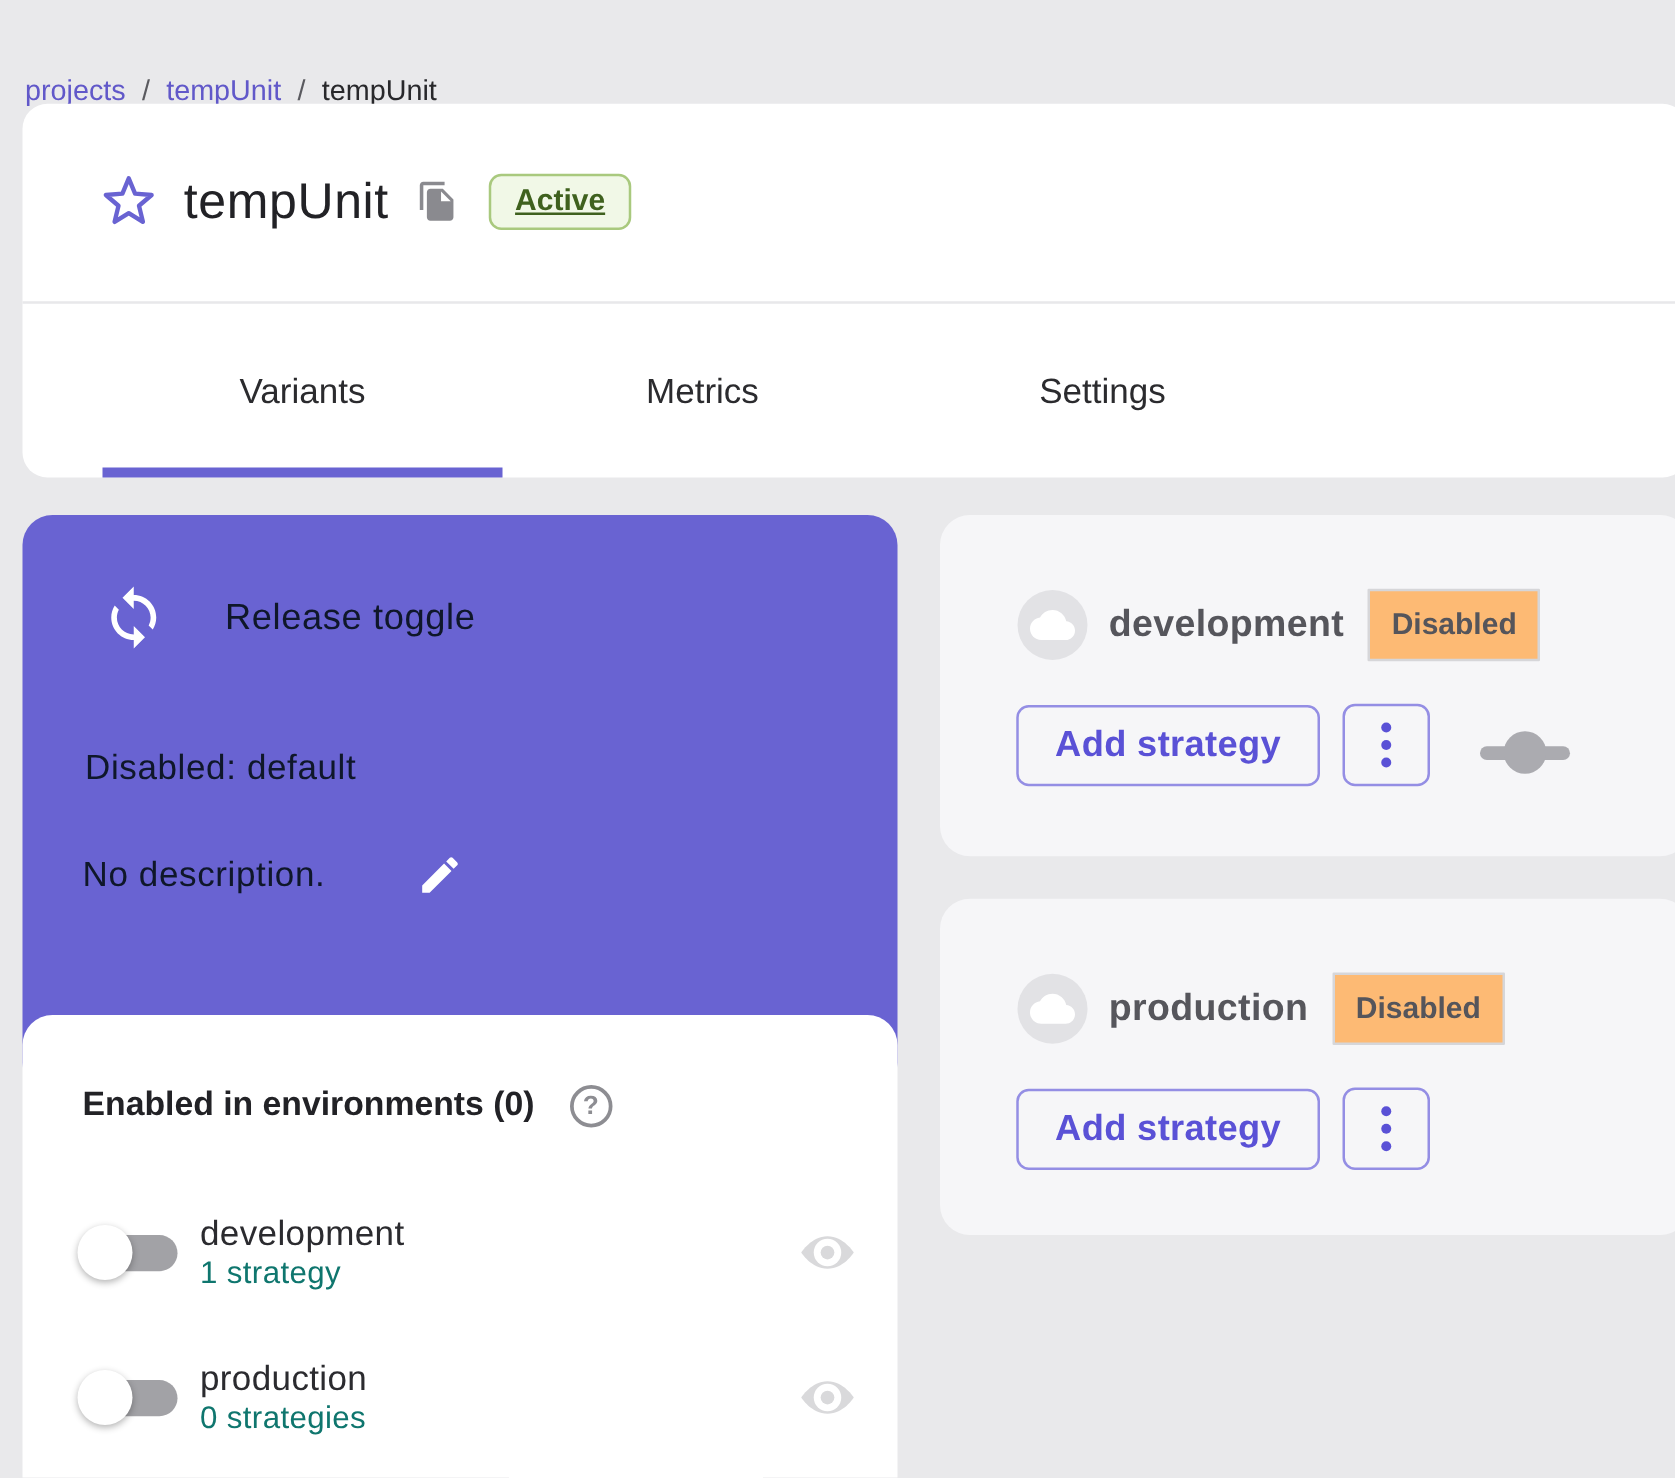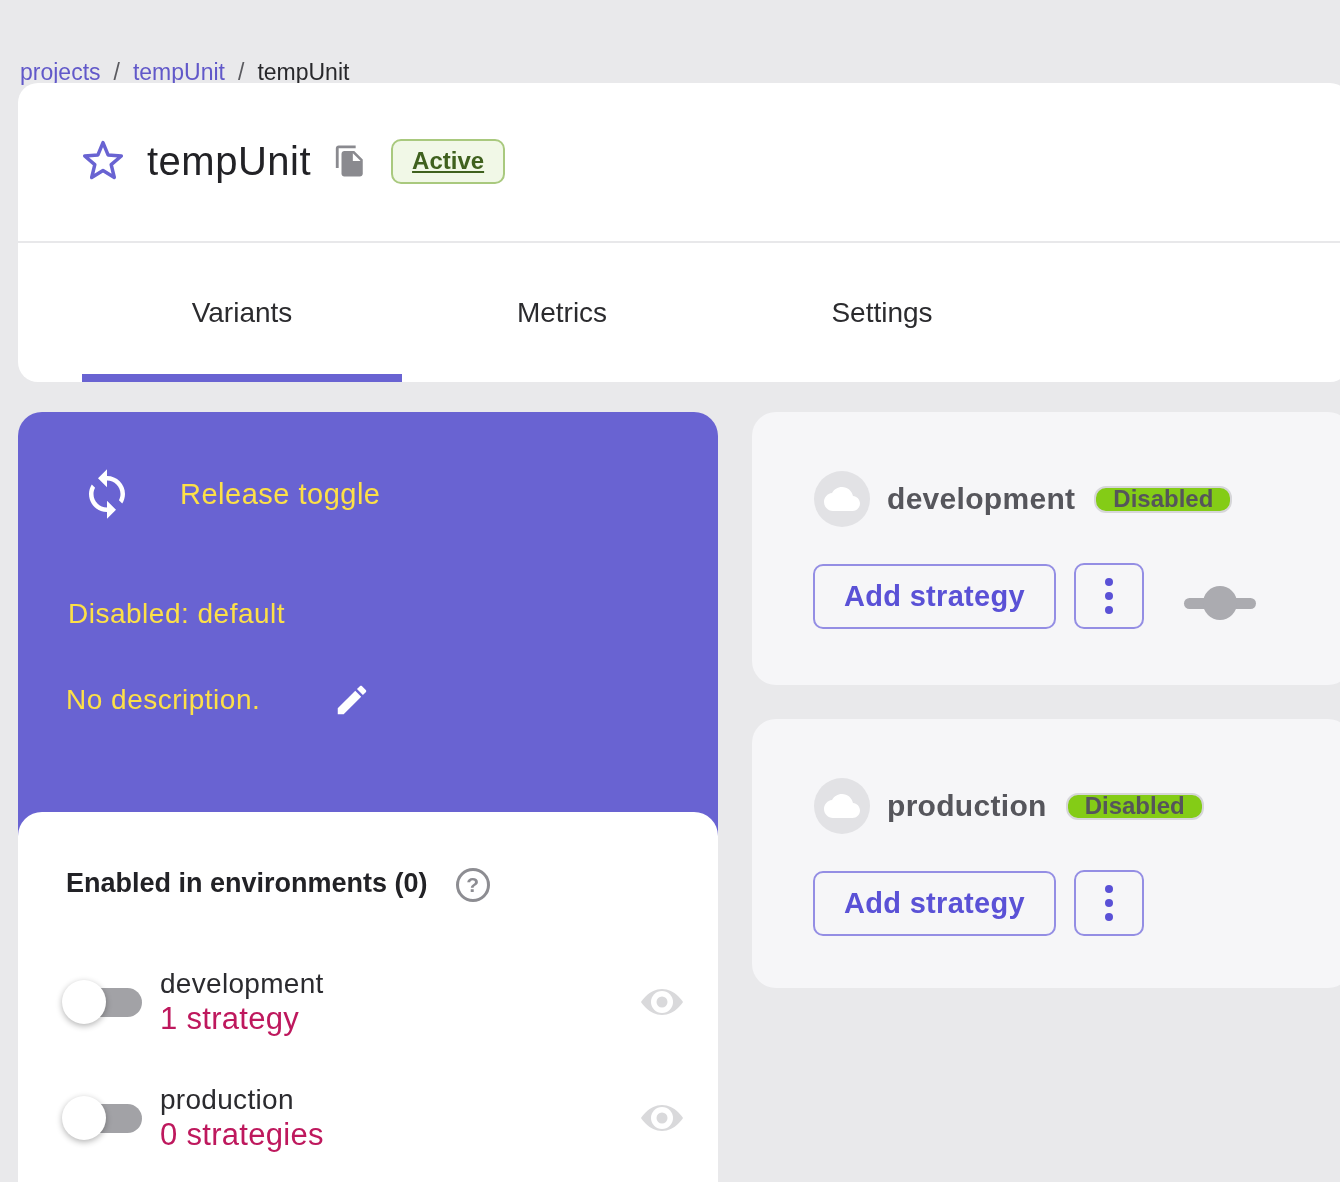--- a/index.html
+++ b/index.html
@@ -39,43 +39,43 @@
   .header-divider { position: absolute; left: 0; right: 0; top: 158px; height: 2px; background: #e8e8ea; }
   .tabs { position: absolute; left: 64px; top: 160px; bottom: 0; display: flex; }
   .tab { width: 320px; display: flex; align-items: center; justify-content: center;
          font-size: 28px; color: #2b2b2e; cursor: pointer; }
   .tab.active { font-weight: bold; }
   .tab-indicator { position: absolute; left: 64px; bottom: 0; width: 320px; height: 8px; background: #6963d2; }
 
   
   .toggle-card {
     position: absolute; left: 18px; top: 412px; width: 700px; height: 462px;
-    background: #6963d2; border-radius: 24px; color: #fde047;
+    background: #6963d2; border-radius: 24px; color: #0f172a;
   }
   .tc-head { position: absolute; left: 62px; top: 55px; display: flex; align-items: center; gap: 46px; }
   .tc-type { font-size: 29px; letter-spacing: 0.5px; }
   .tc-project { position: absolute; left: 50px; top: 186px; font-size: 28px; letter-spacing: 0.5px; }
   .tc-desc-row { position: absolute; left: 48px; top: 268px; display: flex; align-items: center; gap: 72px; }
   .tc-desc { font-size: 28px; letter-spacing: 0.5px; }
   .edit-btn { width: 40px; height: 40px; display: flex; align-items: center; justify-content: center; cursor: pointer; }
 
   
   .env-card {
     position: absolute; left: 752px; width: 600px;
     background: #f6f6f8; border-radius: 24px;
   }
   .env-card.dev { top: 412px; height: 273px; }
   .env-card.prod { top: 719px; height: 269px; }
   .env-head { position: absolute; left: 62px; top: 59px; display: flex; align-items: center; }
   .env-avatar { width: 56px; height: 56px; border-radius: 50%; background: #e2e2e5;
                 display: flex; align-items: center; justify-content: center; }
   .env-name { margin-left: 17px; font-size: 30px; font-weight: bold; color: #56565c; letter-spacing: 0.3px; }
   .disabled-badge {
-    margin-left: 19px; height: 27px; padding: 0 17px; display: flex; align-items: center;
-    background: #84cc16; border: 2px solid #d6d6d9; border-radius: 12px;
+    margin-left: 19px; height: 58px; padding: 0 17px; display: flex; align-items: center;
+    background: #fdba74; border: 2px solid #d6d6d9; border-radius: 1px;
     color: #55555b; font-size: 24px; font-weight: bold;
   }
   .env-actions { position: absolute; left: 61px; top: 151px; display: flex; align-items: flex-end; }
   .add-strategy-btn {
     width: 243px; height: 65px; background: transparent;
     border: 2px solid #948ee4; border-radius: 10px;
     color: #5a51d6; font-size: 29px; font-weight: bold; font-family: inherit;
     cursor: pointer; letter-spacing: 0.3px;
   }
   .kebab-btn {
@@ -102,21 +102,21 @@
   .env-row { position: absolute; left: 44px; width: 630px; height: 84px; display: flex; align-items: center; }
   .env-row.r1 { top: 148px; }
   .env-row.r2 { top: 264px; }
   .switch { position: relative; width: 80px; height: 44px; flex: none; cursor: pointer; }
   .switch .track { position: absolute; left: 18px; top: 8px; width: 62px; height: 29px;
                    border-radius: 15px; background: #a2a2a6; }
   .switch .thumb { position: absolute; left: 0; top: 0; width: 44px; height: 44px; border-radius: 50%;
                    background: #ffffff; box-shadow: 0 2px 6px rgba(0,0,0,0.3); }
   .row-labels { margin-left: 18px; }
   .row-name { font-size: 28px; color: #2b2b2f; letter-spacing: 0.3px; }
-  .row-strategies { margin-top: 1px; font-size: 31px; color: #be185d; letter-spacing: 0.3px; }
+  .row-strategies { margin-top: 1px; font-size: 25px; color: #0f766e; letter-spacing: 0.3px; }
   .eye-btn { margin-left: auto; margin-right: 8px; width: 44px; height: 42px;
              display: flex; align-items: center; justify-content: center; cursor: pointer; }
 </style>
 </head>
 <body>
 
 <nav class="breadcrumb">
   <span class="crumb-link">projects</span>
   <span class="crumb-sep">/</span>
   <span class="crumb-link">tempUnit</span>

